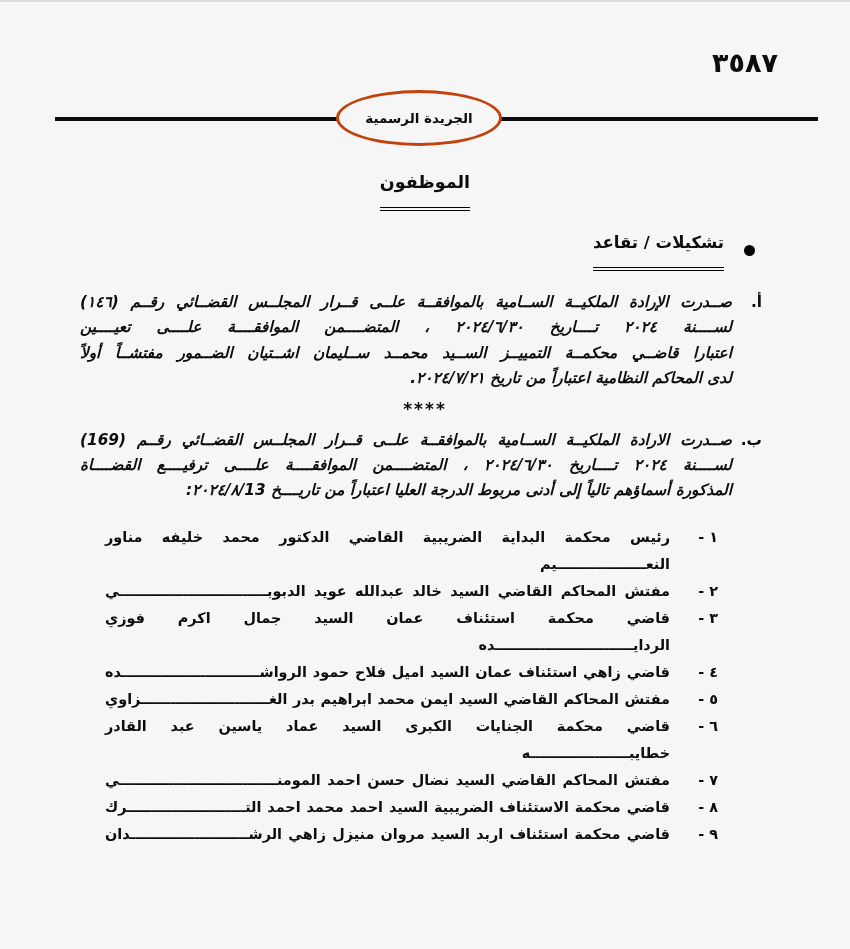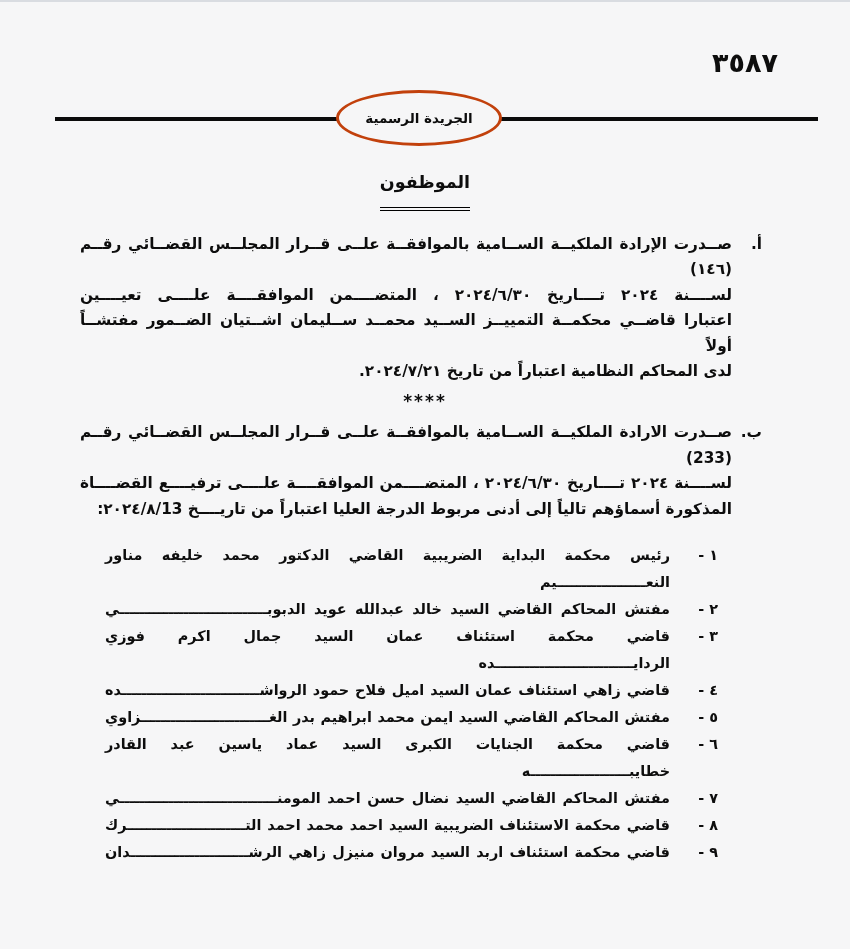--- a/index.html
+++ b/index.html
@@ -50,21 +50,21 @@
   }
   .bullet { width:11px; height:11px; background:#000; border-radius:50%; flex:0 0 11px; }
   .para {
     display:flex;
     margin:26px 88px 0 80px;
     font-size:15.3px;
     line-height:25.4px;
   }
   .para.b { margin-top:8px; }
   .para-marker { flex:0 0 30px; }
-  .para-lines { flex:1; min-width:0; }
+  .para-lines { flex:1; min-width:0;font-style:italic; }
   .pline { text-align:justify; text-align-last:justify; }
   .pline.last { text-align-last:right; }
   .stars { margin-top:6px; text-align:center; font-size:17px; letter-spacing:2px; height:22px; line-height:22px; }
   .judges { margin:20px 132px 0 105px; }
   .judge-row { display:flex; line-height:27px; font-size:14.4px; }
   .judge-num { flex:0 0 48px; }
   .judge-text { flex:1; min-width:0; text-align:justify; text-align-last:justify; }
 </style>
 </head>
 <body>
@@ -77,37 +77,41 @@
     <div class="rule"></div>
     <div class="oval">
       <span class="oval-label">الجريدة الرسمية</span>
     </div>
   </div>
 
   <div class="section-heading">
     <span class="dblu">الموظفون</span>
   </div>
 
+  <div class="subhead">
+    <span class="bullet"></span>
+    <span class="dblu">تشكيلات / تقاعد</span>
+  </div>
 
   <div class="para a">
     <span class="para-marker">أ.</span>
     <div class="para-lines">
       <div class="pline">صــدرت الإرادة الملكيــة الســامية بالموافقــة علــى قــرار المجلــس القضــائي رقــم (١٤٦)</div>
       <div class="pline">لســــنة ٢٠٢٤ تــــاريخ ٢٠٢٤/٦/٣٠ ، المتضــــمن الموافقــــة علــــى تعيــــين</div>
       <div class="pline">اعتبارا قاضــي محكمــة التمييــز الســيد محمــد ســليمان اشــتيان الضــمور مفتشــاً أولاً</div>
       <div class="pline last">لدى المحاكم النظامية اعتباراً من تاريخ ٢٠٢٤/٧/٢١.</div>
     </div>
   </div>
 
   <div class="stars">****</div>
 
   <div class="para b">
     <span class="para-marker">ب.</span>
     <div class="para-lines">
-      <div class="pline">صــدرت الارادة الملكيــة الســامية بالموافقــة علــى قــرار المجلــس القضــائي رقــم (233)</div>
+      <div class="pline">صــدرت الارادة الملكيــة الســامية بالموافقــة علــى قــرار المجلــس القضــائي رقــم (169)</div>
       <div class="pline">لســــنة ٢٠٢٤ تــــاريخ ٢٠٢٤/٦/٣٠ ، المتضــــمن الموافقــــة علــــى ترفيــــع القضــــاة</div>
       <div class="pline last">المذكورة أسماؤهم تالياً إلى أدنى مربوط الدرجة العليا اعتباراً من تاريــــخ ٢٠٢٤/٨/13:</div>
     </div>
   </div>
 
   <div class="judges" id="judges-list">
       <div class="judge-row">
         <span class="judge-num">١ -</span>
         <span class="judge-text">رئيس محكمة البداية الضريبية القاضي الدكتور محمد خليفه مناور النعــــــــــــــــــيم</span>
       </div>

